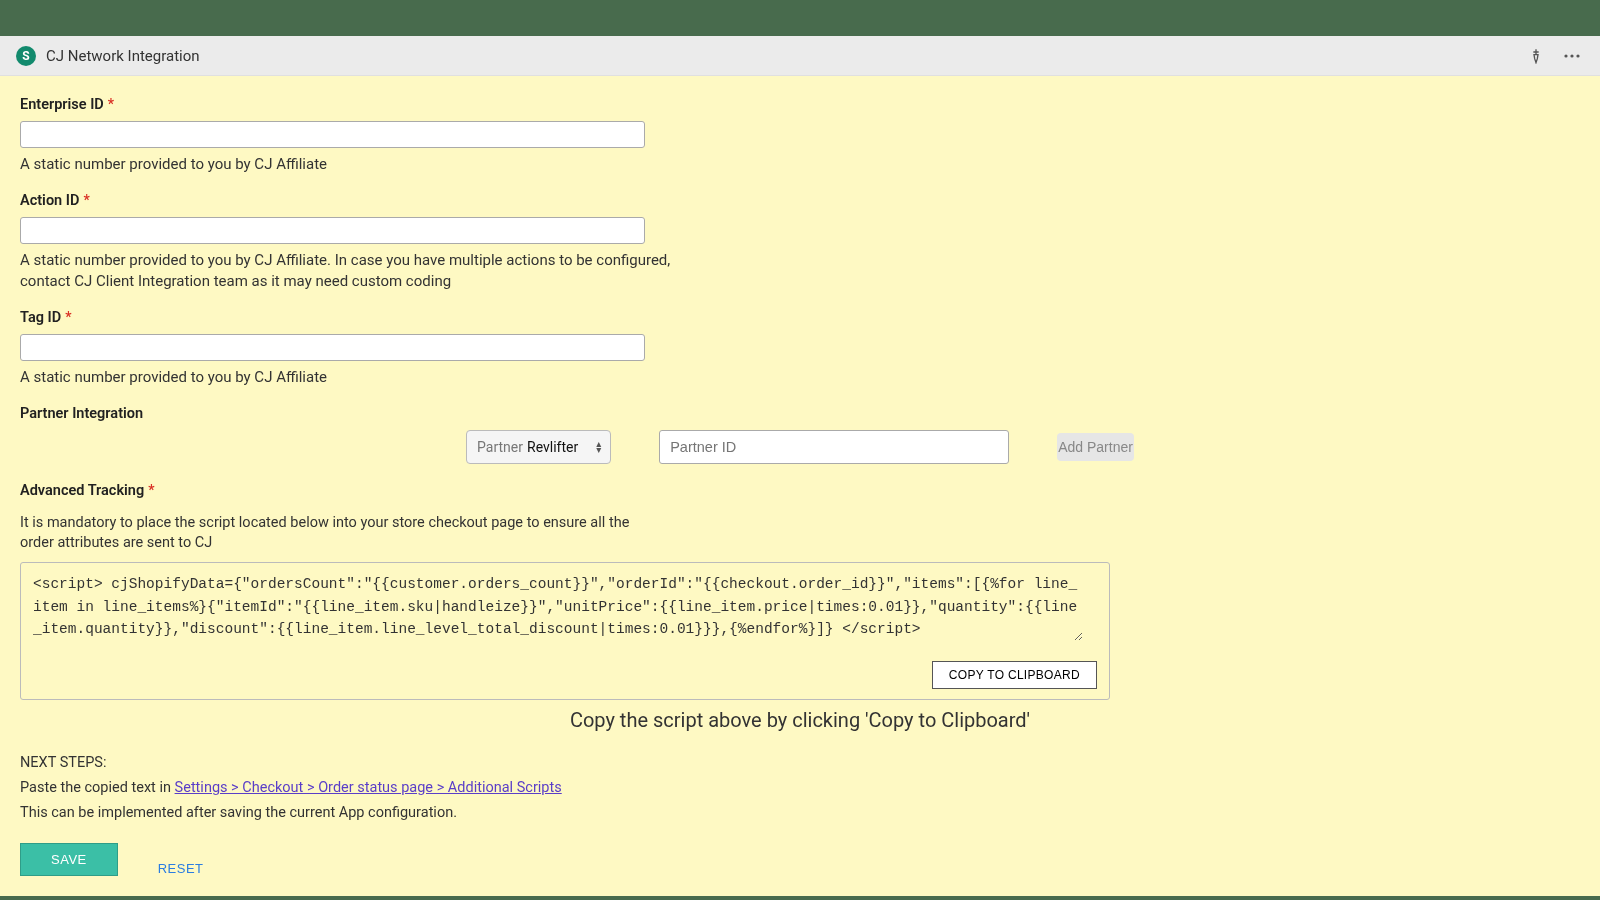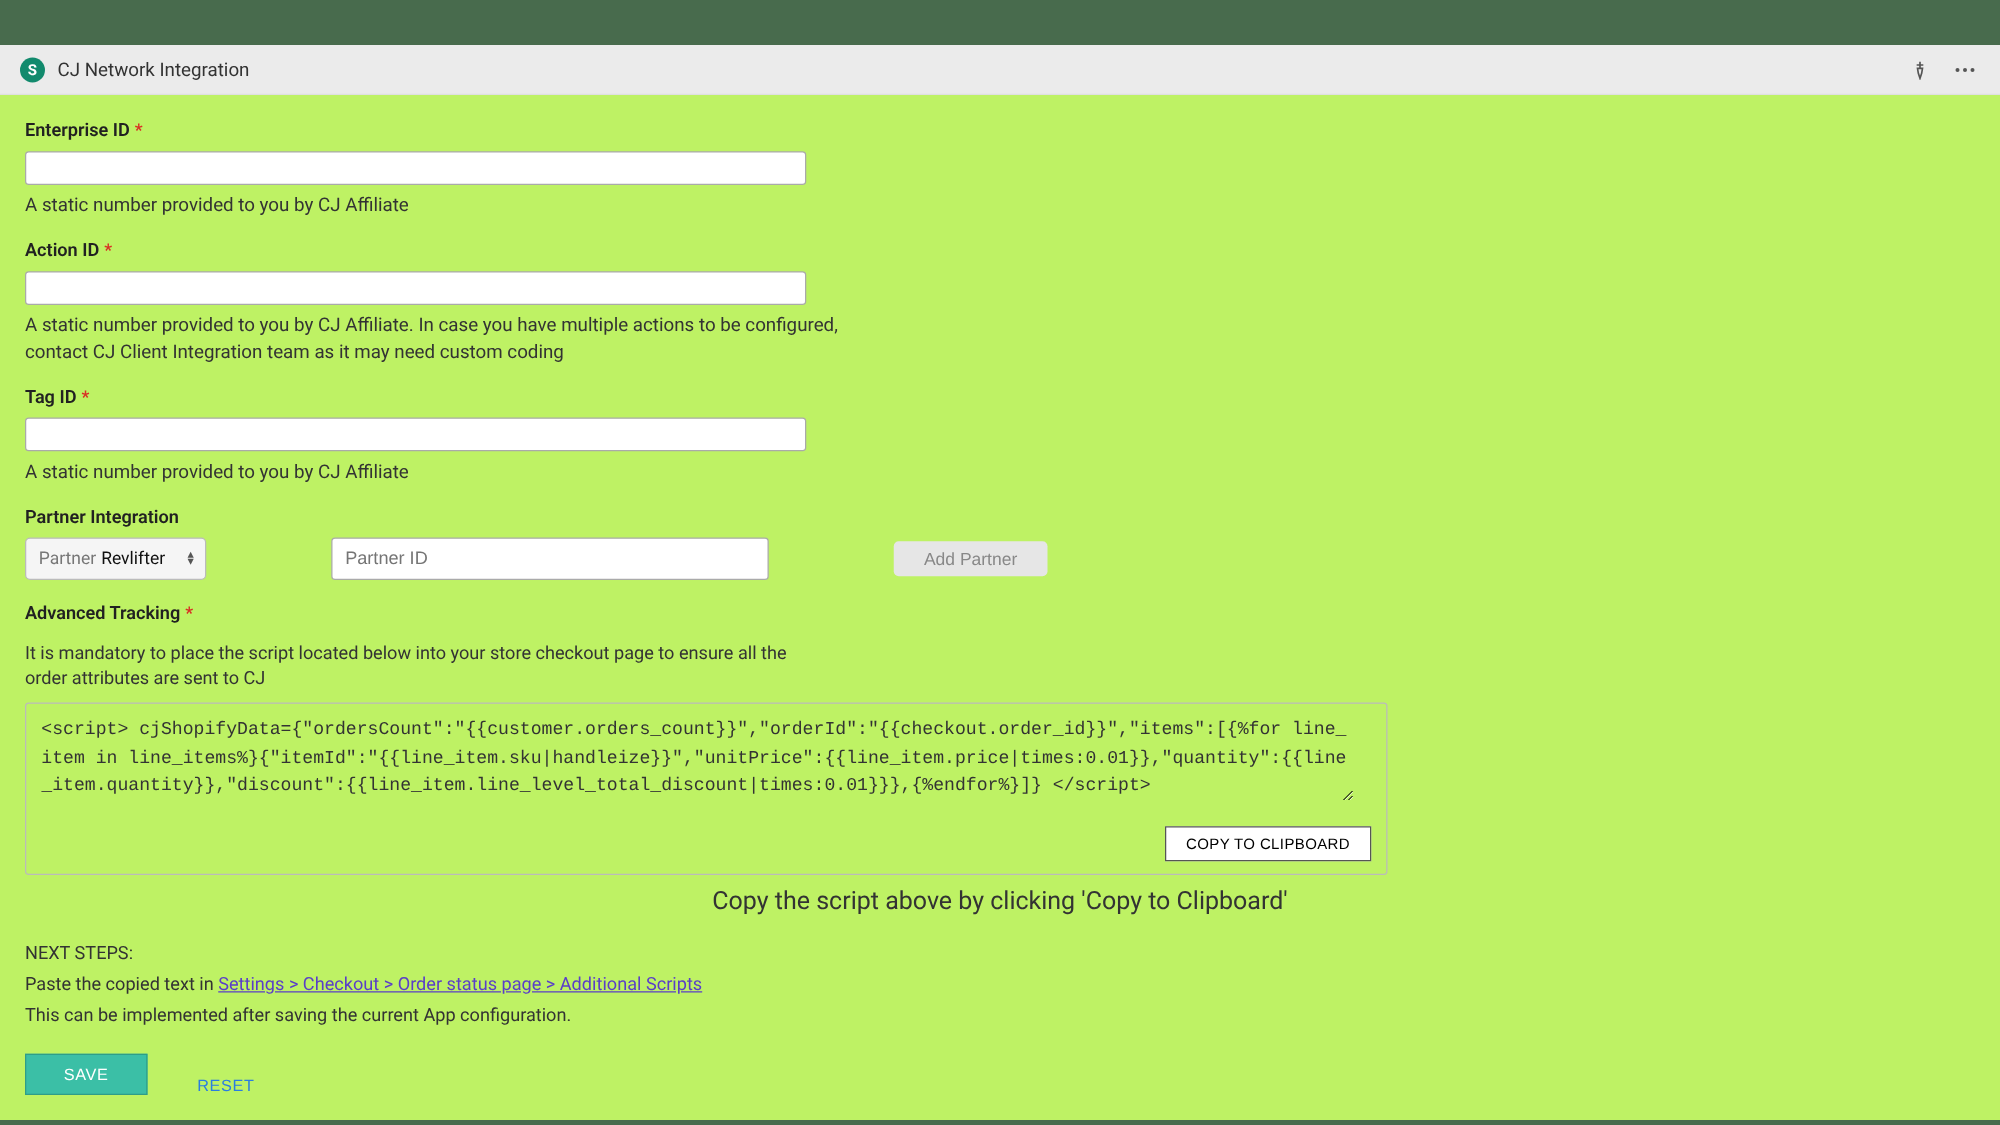--- a/index.html
+++ b/index.html
@@ -43,21 +43,21 @@
     height: 24px;
     display: flex;
     align-items: center;
     justify-content: center;
     margin-left: 12px;
     color: #555;
     cursor: pointer;
   }
   .content {
     padding: 20px;
-    background: #bef264;
+    background: #fef9c3;
   }
   .field-group { margin-bottom: 18px; max-width: 680px; }
   .field-label {
     font-weight: 600;
     font-size: 14.5px;
     margin-bottom: 8px;
     display: block;
   }
   .field-label-row { display: flex; align-items: baseline; gap: 4px; }
   .req { color: #d93025; font-weight: 600; }
@@ -71,21 +71,22 @@
     margin-bottom: 6px;
   }
   .help-text {
     font-size: 15px;
     color: #333;
     line-height: 1.35;
   }
   .partner-row {
     display: flex;
     align-items: center;
-    gap: 100px;
+    gap: 48px;
+    justify-content: center;
   }
   .partner-select-wrap {
     position: relative;
     display: inline-block;
   }
   .partner-select {
     height: 34px;
     border: 1px solid #bbb;
     border-radius: 4px;
     padding: 6px 32px 6px 10px;
@@ -112,21 +113,21 @@
   .partner-id-input {
     width: 350px;
     height: 34px;
     border: 1px solid #aaa;
     border-radius: 3px;
     padding: 6px 10px;
     font-size: 14.5px;
   }
   .add-partner-btn {
     height: 28px;
-    padding: 0 24px;
+    padding: 0 1px;
     background: #e6e6e6;
     border: none;
     border-radius: 4px;
     color: #888;
     font-size: 14px;
     cursor: default;
   }
   .adv-label-row { margin-top: 8px; margin-bottom: 6px; }
   .adv-desc {
     font-size: 14.5px;

